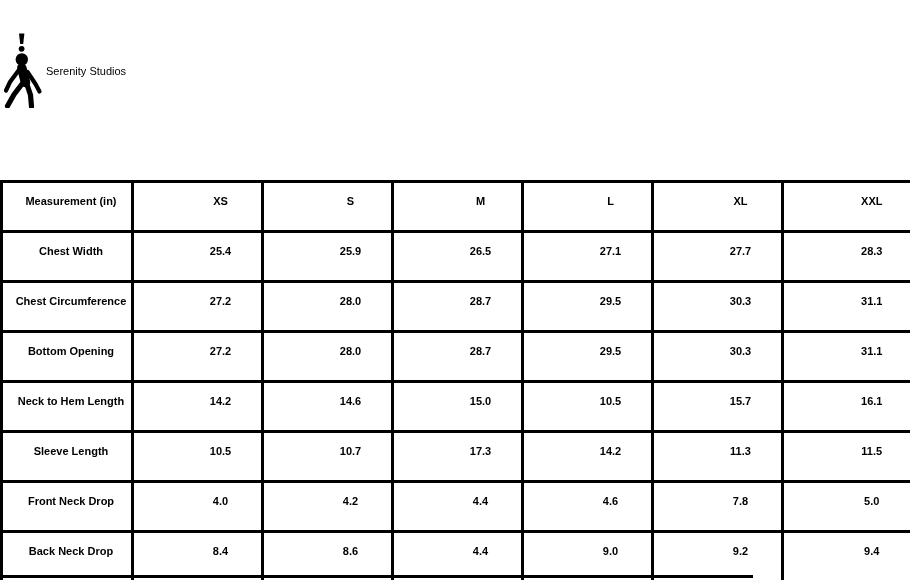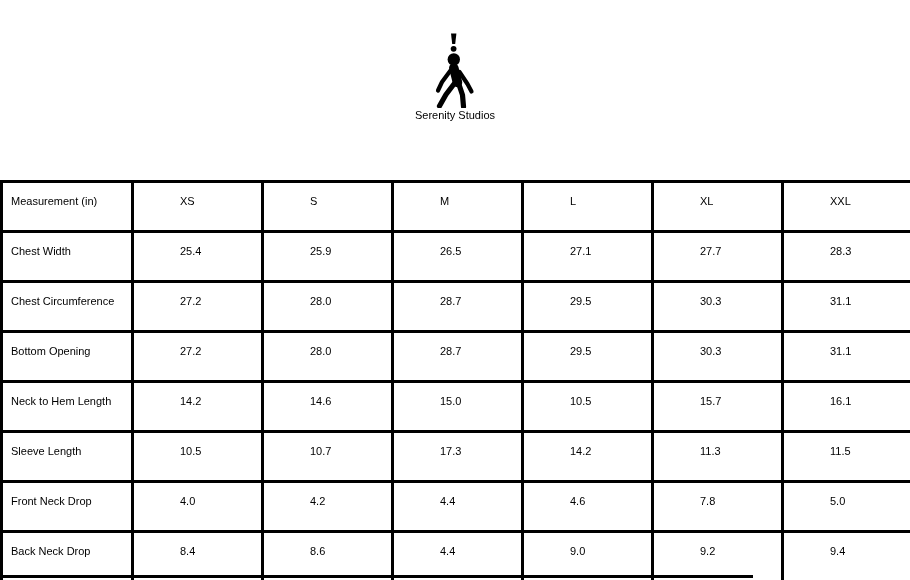--- a/index.html
+++ b/index.html
@@ -12,21 +12,21 @@
     color: #000000;
   }
 
   
   .logo-block {
     position: absolute;
     top: 33px;
     left: 0;
     width: 100%;
     display: flex;
-    flex-direction: column;
+    flex-direction: row;
     align-items: center;
   }
   .logo-block svg { display: block; }
   .brand-name {
     margin-top: 1px;
     font-size: 11px;
     line-height: 13px;
     color: #000;
   }
 
@@ -39,22 +39,22 @@
     border-collapse: collapse;
     table-layout: fixed;
   }
   table.size-chart td, table.size-chart th {
     border: 3px solid #000000;
     height: 50px;
     vertical-align: top;
     padding-top: 12px;
     font-size: 11px;
     line-height: 13px;
-    font-weight: normal;
-    text-align: left;
+    font-weight: bold;
+    text-align: center;
     white-space: nowrap;
     overflow: hidden;
   }
   table.size-chart th.label-col,
   table.size-chart td.label-col { padding-left: 8px; }
   table.size-chart th.size-col,
   table.size-chart td.size-col  { padding-left: 46px; }
   
   table.size-chart tr > *:last-child { border-right: none; }
   table.size-chart tr.last-row > *  { border-bottom: none; }

